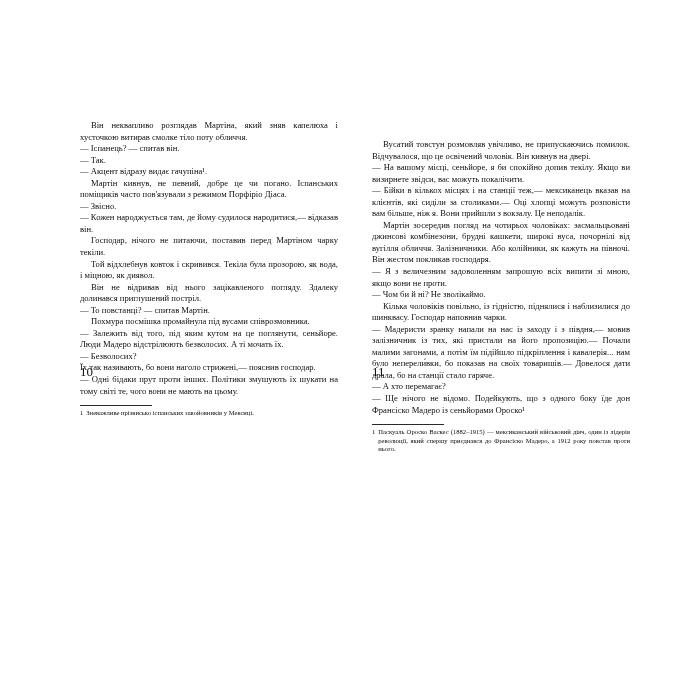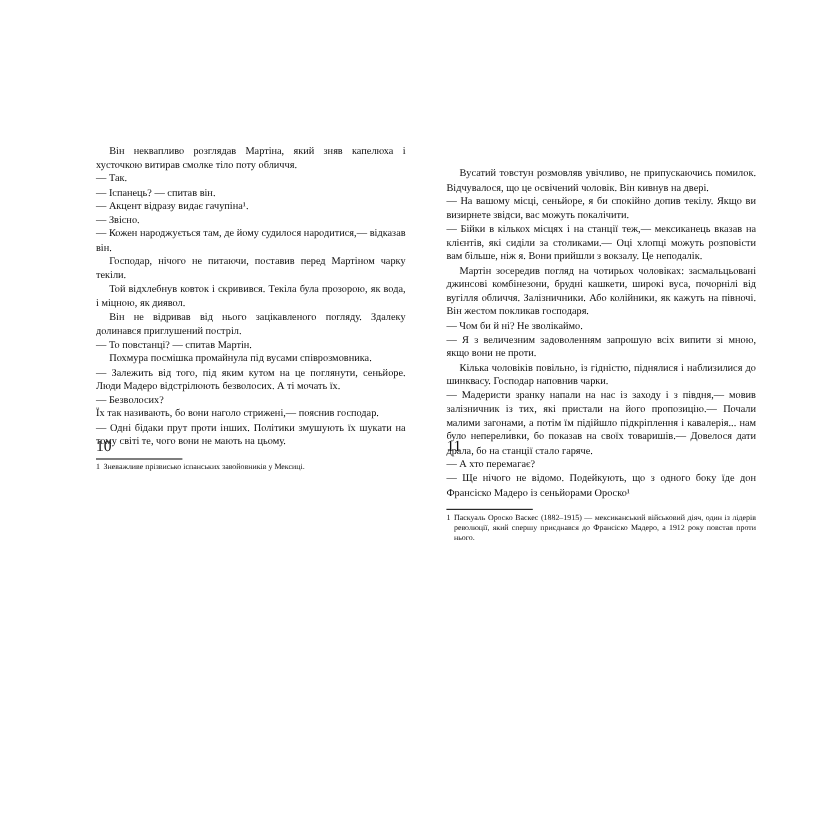--- a/index.html
+++ b/index.html
@@ -102,23 +102,24 @@
   }
 </style>
 </head>
 <body>
 
 <div class="spread">
 
   <div class="page page-left">
     <div class="col">
       <p>Він неквапливо розглядав Мартіна, який зняв капелюха і хусточкою витирав смолке тіло поту обличчя.</p>
+      <p class="noindent">— Іспанець? — спитав він.</p>
       <p class="noindent">— Так.</p>
-      <p class="noindent">— Іспанець? — спитав він.</p>
       <p class="noindent">— Акцент відразу видає гачупіна¹.</p>
+      <p>Мартін кивнув, не певний, добре це чи погано. Іспанських поміщиків часто пов'язували з режимом Порфіріо Діаса.</p>
       <p class="noindent">— Звісно.</p>
       <p class="noindent">— Кожен народжується там, де йому судилося народитися,— відказав він.</p>
       <p>Господар, нічого не питаючи, поставив перед Мартіном чарку текіли.</p>
       <p>Той відхлебнув ковток і скривився. Текіла була прозорою, як вода, і міцною, як диявол.</p>
       <p>Він не відривав від нього зацікавленого погляду. Здалеку долинався приглушений постріл.</p>
       <p class="noindent">— То повстанці? — спитав Мартін.</p>
       <p>Похмура посмішка промайнула під вусами співрозмовника.</p>
       <p class="noindent">— Залежить від того, під яким кутом на це поглянути, сеньйоре. Люди Мадеро відстрілюють безволосих. А ті мочать їх.</p>
       <p class="noindent">— Безволосих?</p>
       <p class="noindent">Їх так називають, бо вони наголо стрижені,— пояснив господар.</p>
@@ -134,22 +135,22 @@
     </div>
     <div class="folio folio-left">10</div>
   </div>
 
   <div class="page page-right">
     <div class="col">
       <p>Вусатий товстун розмовляв увічливо, не припускаючись помилок. Відчувалося, що це освічений чоловік. Він кивнув на двері.</p>
       <p class="noindent">— На вашому місці, сеньйоре, я би спокійно допив текілу. Якщо ви визирнете звідси, вас можуть покалічити.</p>
       <p class="noindent">— Бійки в кількох місцях і на станції теж,— мексиканець вказав на клієнтів, які сиділи за столиками.— Оці хлопці можуть розповісти вам більше, ніж я. Вони прийшли з вокзалу. Це неподалік.</p>
       <p>Мартін зосередив погляд на чотирьох чоловіках: засмальцьовані джинсові комбінезони, брудні кашкети, широкі вуса, почорнілі від вугілля обличчя. Залізничники. Або колійники, як кажуть на півночі. Він жестом покликав господаря.</p>
+      <p class="noindent">— Я з величезним задоволенням запрошую всіх випити зі мною, якщо вони не проти.</p>
       <p class="noindent">— Чом би й ні? Не зволікаймо.</p>
-      <p class="noindent">— Я з величезним задоволенням запрошую всіх випити зі мною, якщо вони не проти.</p>
       <p>Кілька чоловіків повільно, із гідністю, піднялися і наблизилися до шинквасу. Господар наповнив чарки.</p>
       <p class="noindent">— Мадеристи зранку напали на нас із заходу і з півдня,— мовив залізничник із тих, які пристали на його пропозицію.— Почали малими загонами, а потім їм підійшло підкріплення і кавалерія... нам було неперели́вки, бо показав на своїх товаришів.— Довелося дати драла, бо на станції стало гаряче.</p>
       <p class="noindent">— А хто перемагає?</p>
       <p class="noindent"><span>— Ще нічого не відомо. Подейкують, що з одного боку їде дон Франсіско Мадеро із сеньйорами Ороско¹</span></p>
 
       <div class="fn-wrap">
         <div class="fn-rule"></div>
         <div class="fn">
           <span class="num">1</span>
           <span class="txt">Паскуаль Ороско Васкес (1882–1915) — мексиканський військовий діяч, один із лідерів революції, який спершу приєднався до Франсіско Мадеро, а 1912 року повстав проти нього.</span>

